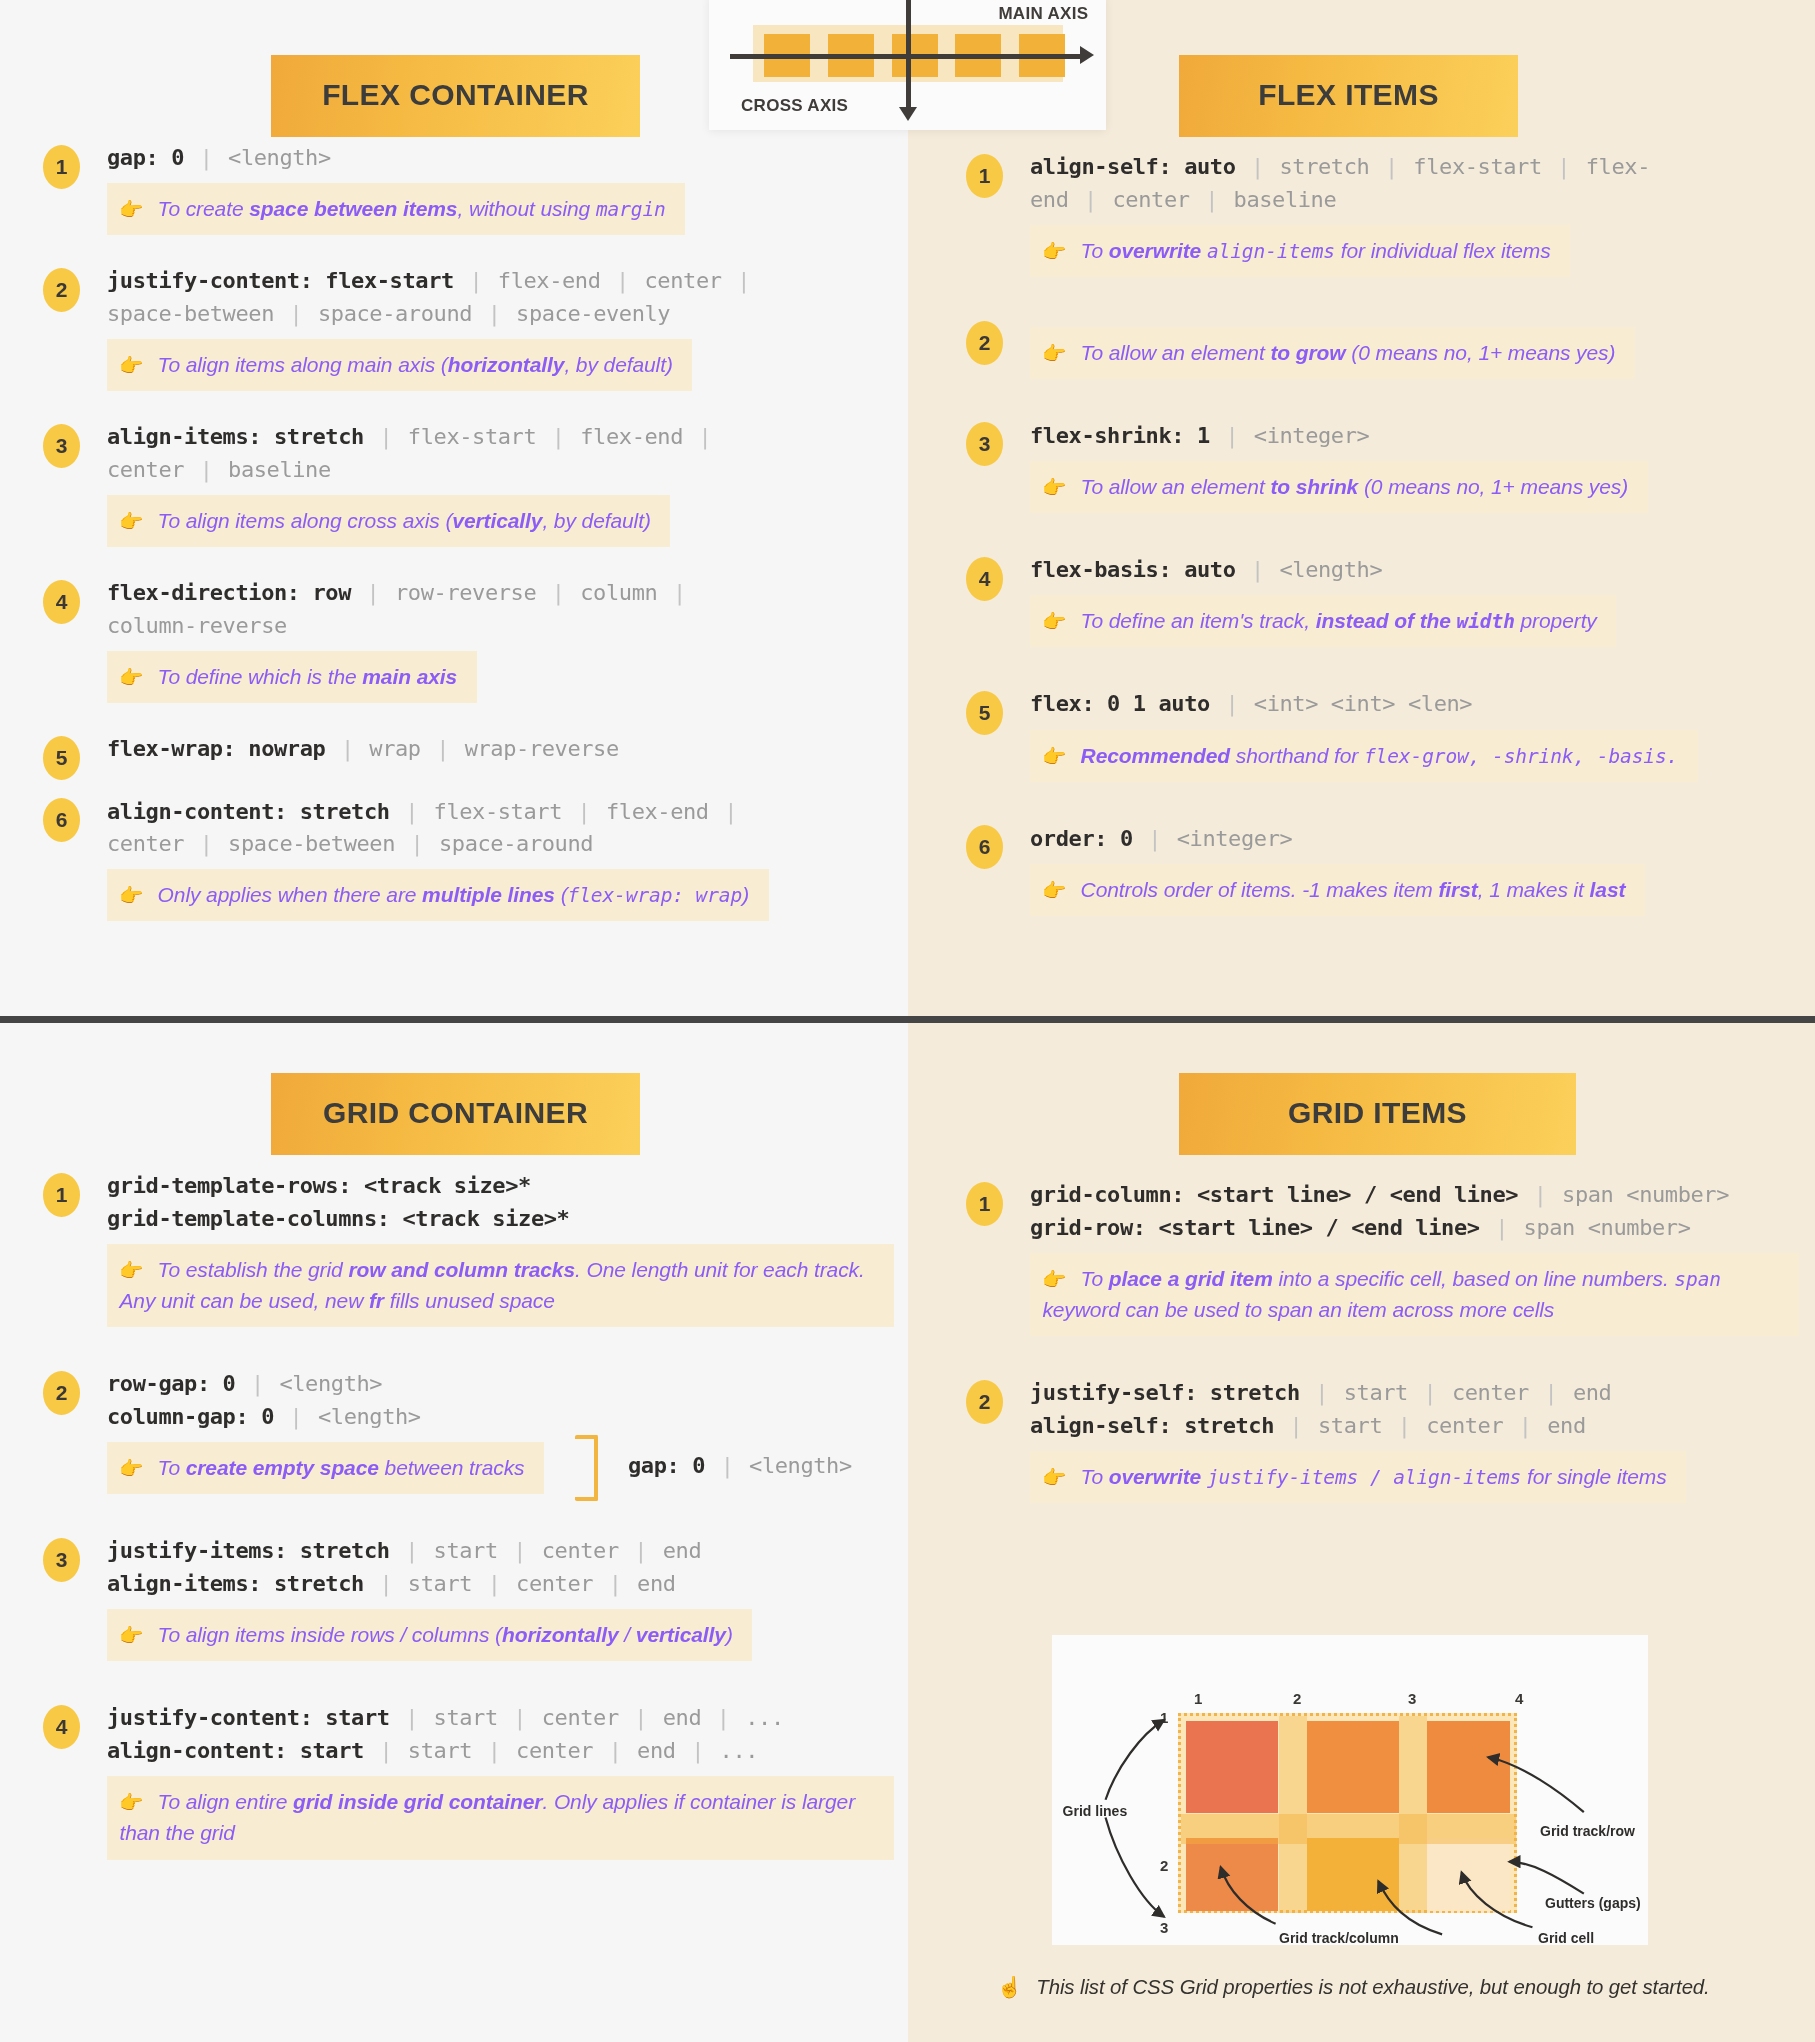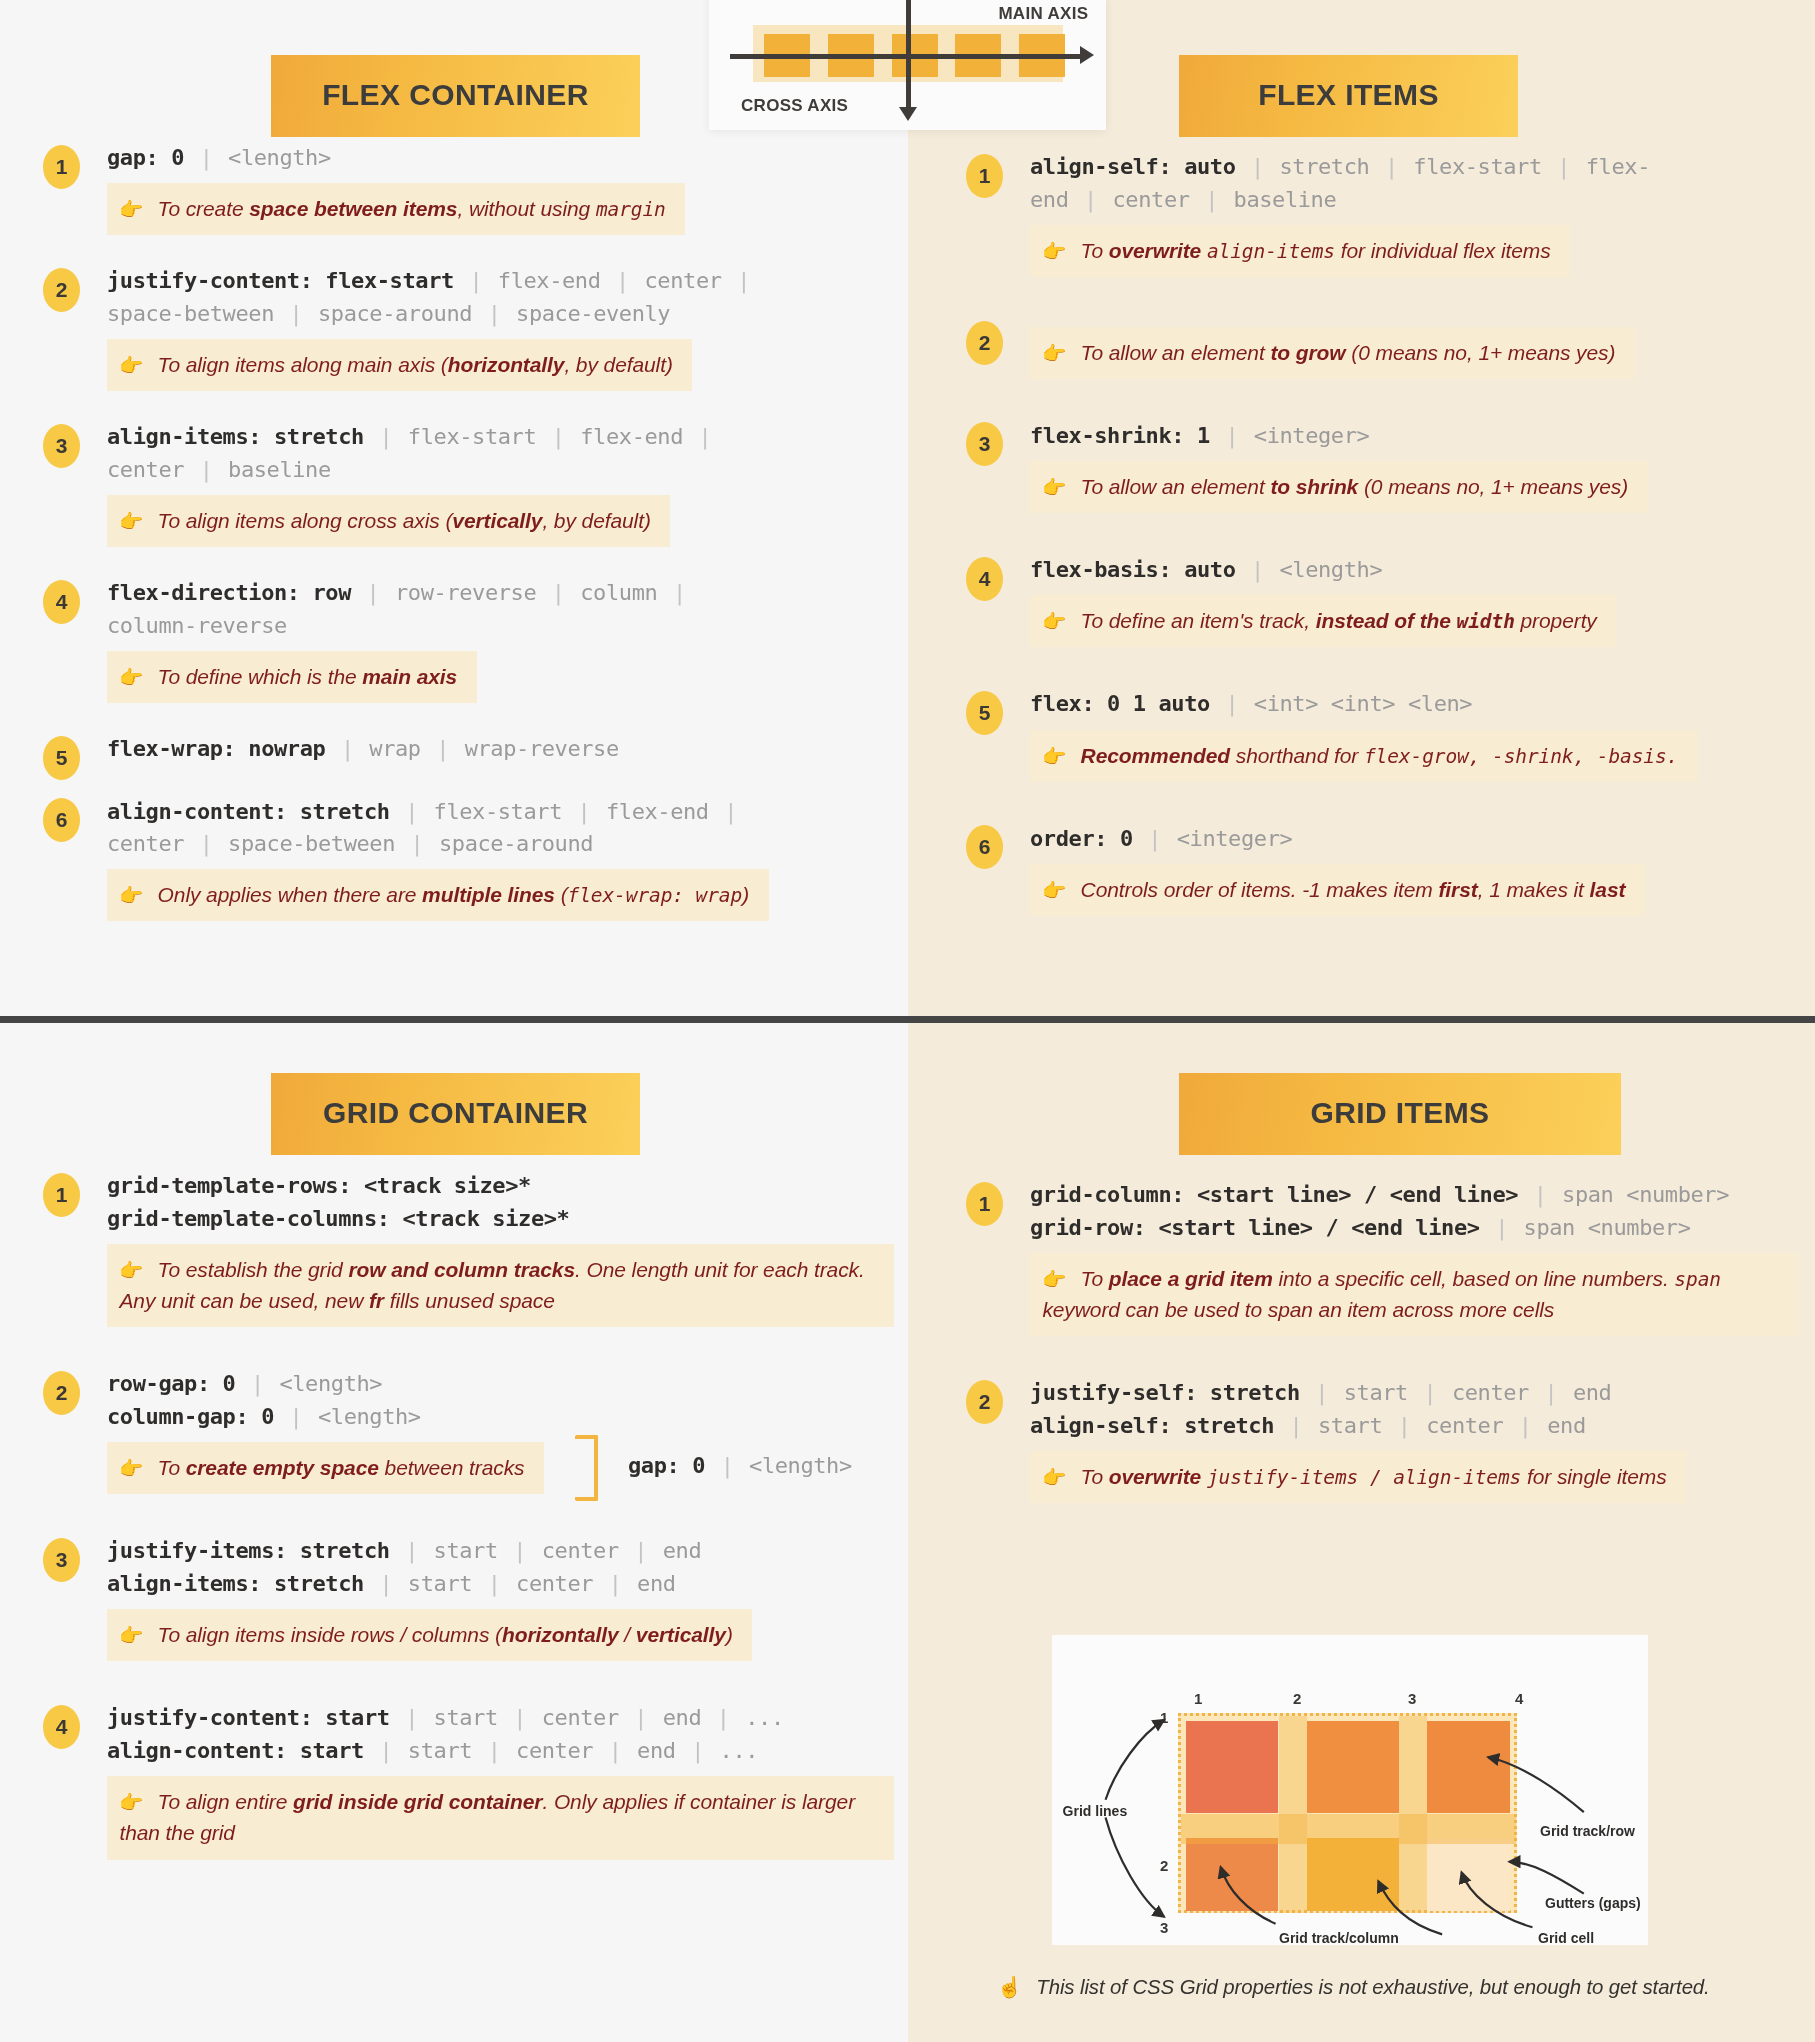--- a/index.html
+++ b/index.html
@@ -45,21 +45,21 @@
     left:10.6px; right:-12.4px; bottom:-12.4px;
     height:12.4px;
     background:#f8e6b9;
     opacity:.75;
     z-index:-1;
   }
 
   #badge-flex-container { left:271px;  top:55px;  width:369px; }
   #badge-flex-items     { left:1179px; top:55px;  width:339px; }
   #badge-grid-container { left:271px;  top:1073px; width:369px; }
-  #badge-grid-items     { left:1179px; top:1073px; width:442px; }
+  #badge-grid-items     { left:1179px; top:1073px; width:397px; }
 
   
   #axis-diagram {
     position:absolute;
     left:709px; top:-5.3px;
     width:397px; height:135px;
     background:#fbfbfb;
     box-shadow:0 1.8px 8.9px rgba(0,0,0,.07);
     overflow:hidden;
   }
@@ -126,21 +126,21 @@
   .decl .sep { color:#c3c3c3; padding:0 2.7px; }
 
   .hint {
     margin-left:64px;
     margin-top:8.9px;
     display:inline-block;
     background:#f8edd2;
     padding:9.8px 19.5px 10.6px 12.4px;
     font-size:21px;
     font-style:italic;
-    color:#7f1d1d;
+    color:#8b5cf6;
     line-height:1.5;
     letter-spacing:-0.1px;
   }
   .hint .hand { font-style:normal; margin-right:14px; font-size:19.5px; }
   .hint b { font-weight:bold; }
   .hint code { font-family:"DejaVu Sans Mono", monospace; font-size:19.5px; font-style:italic; }
 
   .spacer-sm { height:30px; }
   .spacer-md { height:41px; }
 

